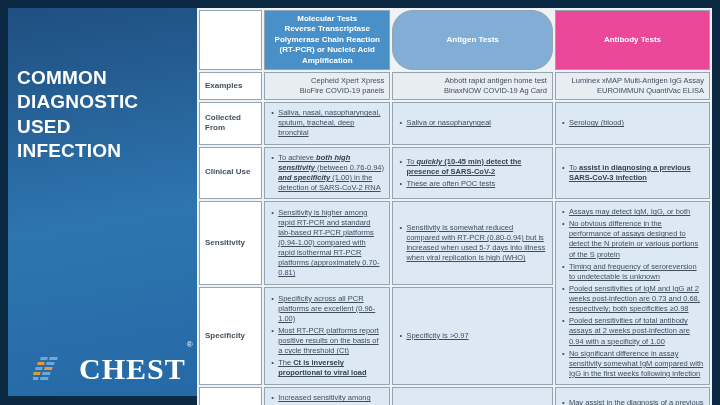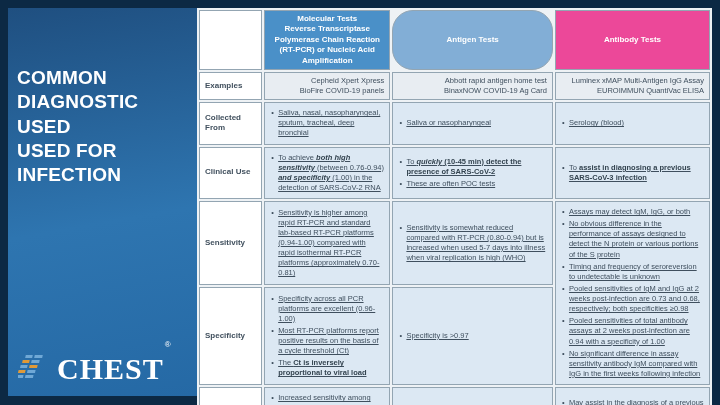--- a/index.html
+++ b/index.html
@@ -19,22 +19,22 @@
   .sidebar{
     width:189px;flex:0 0 189px;height:100%;
     background:linear-gradient(170deg,#1f4f80 0%,#2e75b0 55%,#2569a5 100%);
     position:relative;
     box-sizing:border-box;
     padding:58px 14px 0 9px;
   }
   .sidebar-title{color:#ffffff;font-weight:700;font-size:19px;line-height:1.28;letter-spacing:.2px;}
   .sidebar-title span{display:block;}
   .logo{
-    position:absolute;left:10px;bottom:12px;
-    display:flex;align-items:flex-start;gap:11px;
+    position:absolute;left:25px;bottom:12px;
+    display:flex;align-items:center;gap:18px;
   }
   .logo-word{
     color:#ffffff;font-family:"Liberation Serif",serif;font-weight:700;
     font-size:30px;letter-spacing:1px;line-height:1;
   }
   .logo-reg{color:#ffffff;font-size:8px;vertical-align:top;position:relative;top:-14px;left:1px;}
   
   .table-wrap{flex:1 1 auto;height:100%;}
   table{
     width:100%;height:100%;
@@ -81,21 +81,20 @@
 </head>
 <body>
 
 <div class="frame">
 
   <div class="sidebar">
     <div class="sidebar-title">
       <span>COMMON</span>
       <span>DIAGNOSTIC</span>
       <span>USED</span>
-      <span>USED FOR</span>
       <span>INFECTION</span>
     </div>
     <div class="logo">
       <svg class="logo-icon" width="28" height="26" viewBox="0 0 28 26">
         <g transform="skewX(-12)">
           <rect x="8" y="1" width="7" height="3" fill="#6fa8d6"></rect>
             <rect x="17" y="1" width="8" height="3" fill="#6fa8d6"></rect>
           <rect x="6" y="6" width="7" height="3" fill="#e09a38"></rect>
             <rect x="15" y="6" width="8" height="3" fill="#6fa8d6"></rect>
           <rect x="5" y="11" width="7" height="3" fill="#6fa8d6"></rect>
@@ -199,21 +198,21 @@
                 <li>Sensitivity is somewhat reduced compared with RT-PCR (0.80-0.94) but is increased when used 5-7 days into illness when viral replication is high (WHO)</li>
               </ul>
         </td>
         <td class="cell" rowspan="2">
           <ul>
             <li>Assays may detect IgM, IgG, or both</li>
             <li>No obvious difference in the performance of assays designed to detect the N protein or various portions of the S protein</li>
             <li>Timing and frequency of seroreversion to undetectable is unknown</li>
             <li>Pooled sensitivities of IgM and IgG at 2 weeks post-infection are 0.73 and 0.68, respectively; both specificities ≥0.98</li>
             <li>Pooled sensitivities of total antibody assays at 2 weeks post-infection are 0.94 with a specificity of 1.00</li>
-            <li>No significant difference in assay sensitivity antibody IgM compared with IgG in the first weeks following infection</li>
+            <li>No significant difference in assay sensitivity somewhat IgM compared with IgG in the first weeks following infection</li>
           </ul>
         </td>
       </tr>
 
       <tr class="r-specificity">
         <td class="rowlabel">Specificity</td>
         <td class="cell">
           <ul>
             <li>Specificity across all PCR platforms are excellent (0.96-1.00)</li>
             <li>Most RT-PCR platforms report positive results on the basis of a cycle threshold (Ct)</li>

